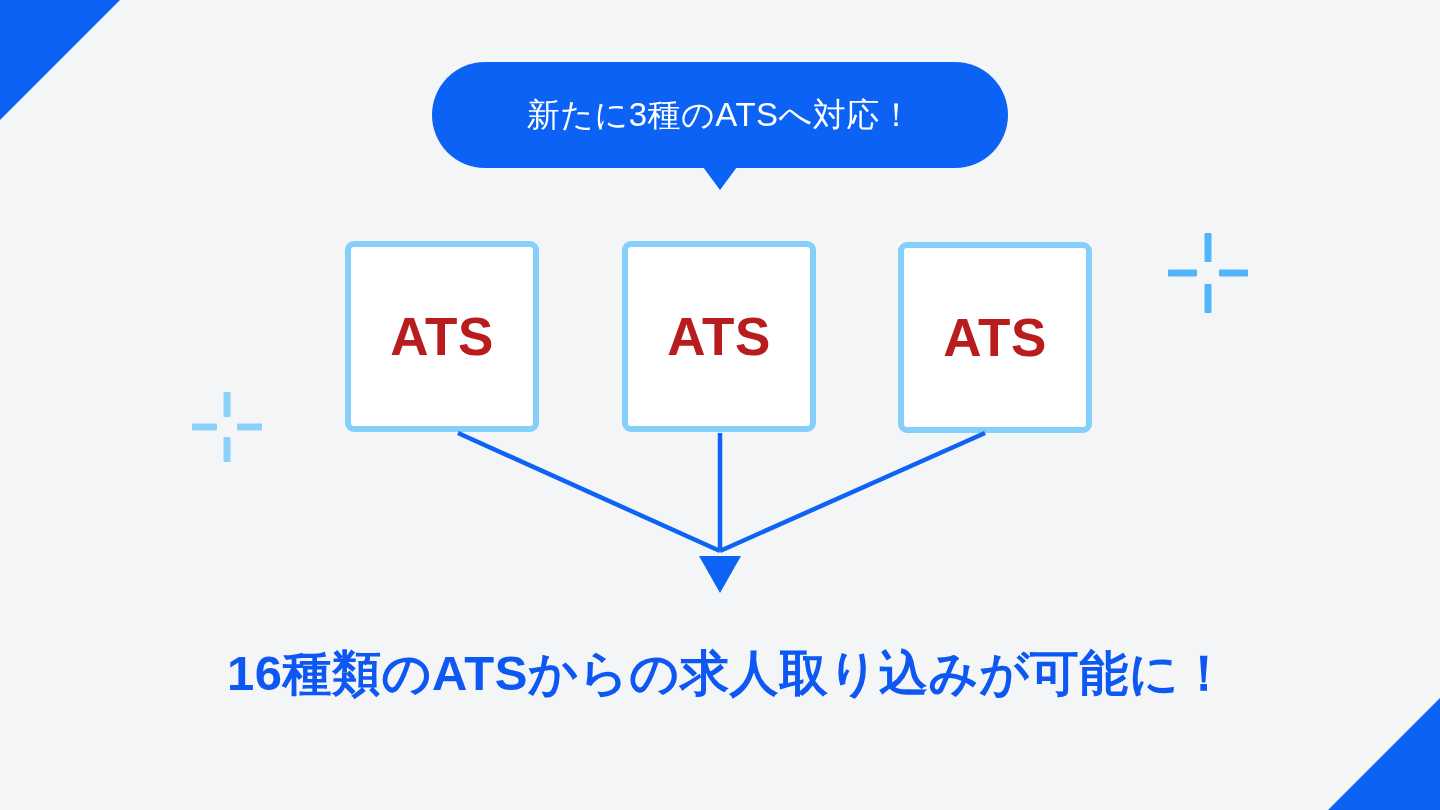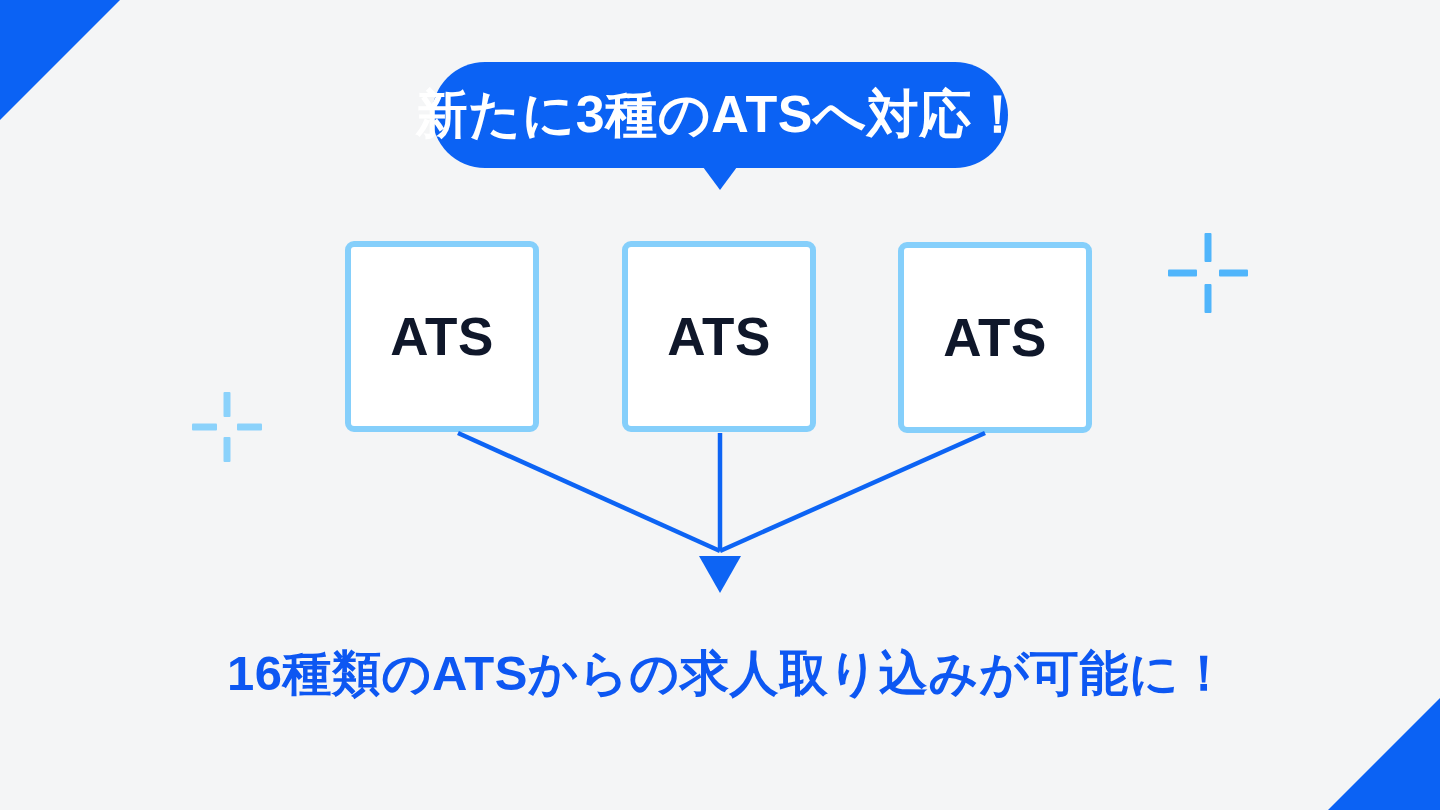--- a/index.html
+++ b/index.html
@@ -31,22 +31,22 @@
     width:576px; height:106px;
   }
   .bubble {
     width:100%; height:100%;
     background:#0B62F4;
     border-radius:53px;
     display:flex; align-items:center; justify-content:center;
   }
   .bubble-text {
     color:#FFFFFF;
-    font-size:52px;
-    font-weight:bold;
+    font-size:33px;
+    font-weight:normal;
     letter-spacing:0.5px;
     white-space:nowrap;
   }
   .bubble-tail {
     position:absolute;
     left:50%; top:105px;
     transform:translateX(-50%);
     width:0; height:0;
     border-left:17px solid transparent;
     border-right:17px solid transparent;
@@ -56,21 +56,21 @@
   
   .ats-box {
     position:absolute;
     width:194px; height:191px;
     background:#FFFFFF;
     border:6px solid #85CFFB;
     border-radius:9px;
     display:flex; align-items:center; justify-content:center;
   }
   .ats-box .ats-label {
-    color:#0f172a;
+    color:#b91c1c;
     font-size:53px;
     font-weight:bold;
     letter-spacing:0.5px;
   }
   #ats-box-1 { left:345px; top:241px; }
   #ats-box-2 { left:622px; top:241px; }
   #ats-box-3 { left:898px; top:242px; }
 
   
   .arrow-svg {

